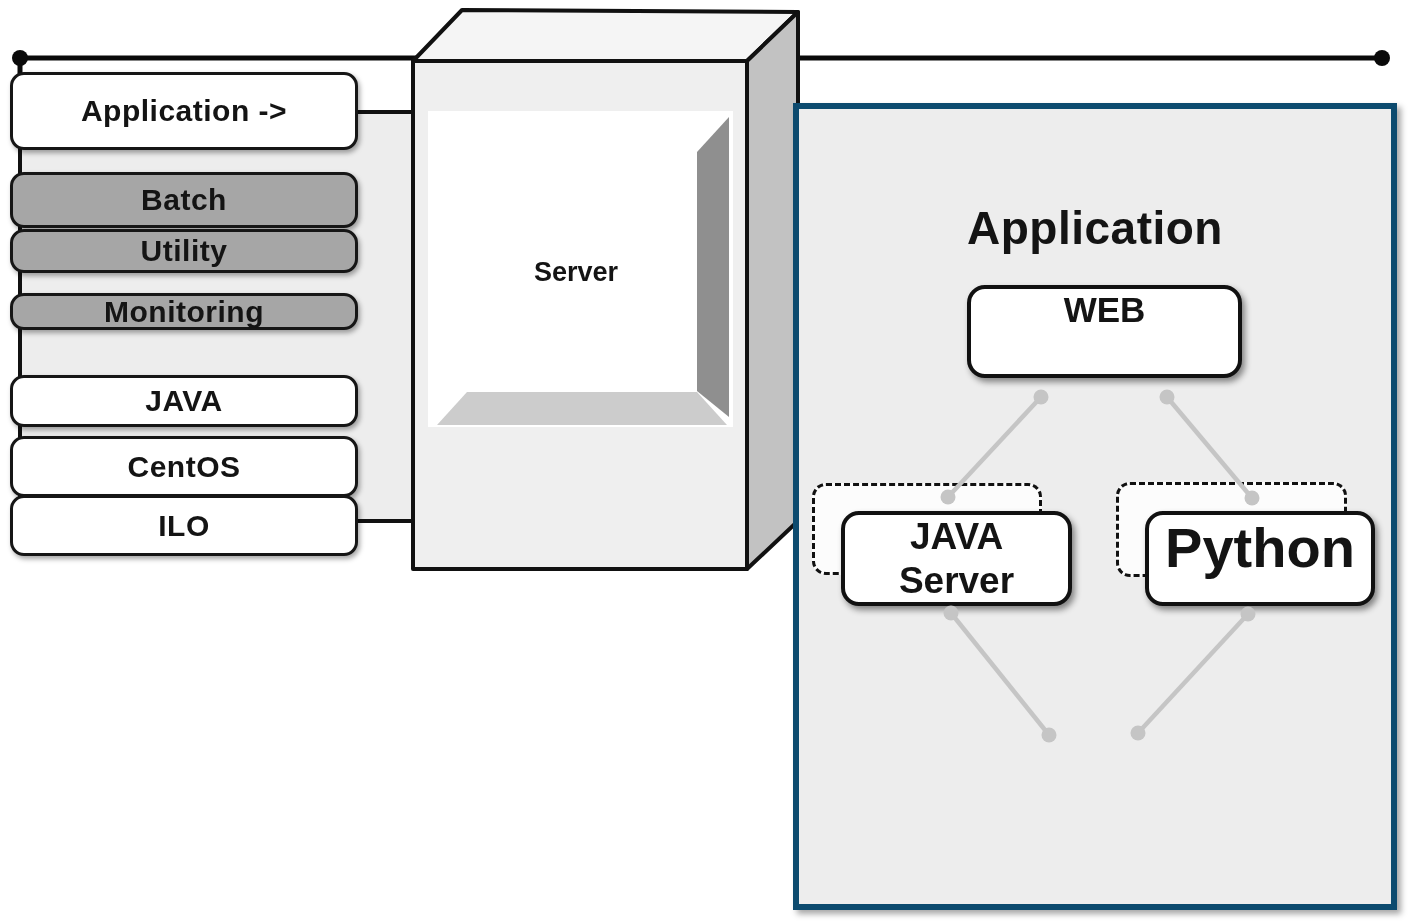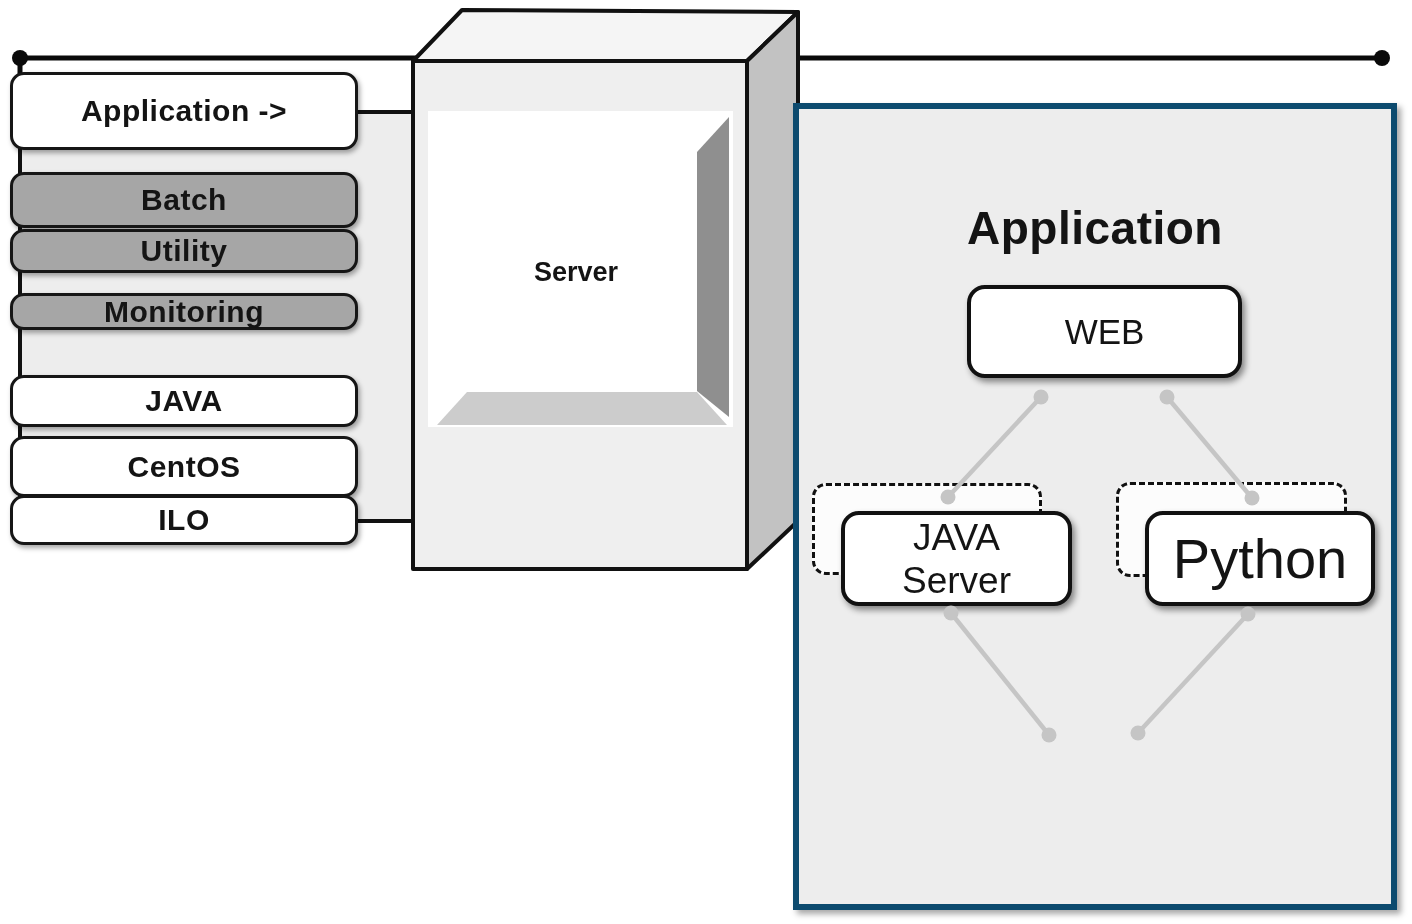--- a/index.html
+++ b/index.html
@@ -34,22 +34,22 @@
     background:var(--panel-bg,#ededed);border:6px solid #0c4a6e;
     box-shadow:4px 4px 6px rgba(0,0,0,.35);z-index:1;
   }
   .app-title{
     position:absolute;left:0;top:92px;width:100%;text-align:center;
     font-weight:bold;font-size:46px;letter-spacing:.5px;z-index:2;
   }
   .node{
     position:absolute;box-sizing:border-box;background:#fff;
     border:4px solid #111;border-radius:18px;
-    display:flex;flex-direction:column;align-items:center;justify-content:center;
-    font-weight:normal;text-align:center;
+    display:flex;flex-direction:column;align-items:center;justify-content:space-between;
+    font-weight:bold;text-align:center;
     box-shadow:3px 4px 6px rgba(0,0,0,.45);
     z-index:3;
   }
   .ghost{
     position:absolute;box-sizing:border-box;background:#fcfcfc;
     border:3px dashed #111;border-radius:14px;z-index:2;
   }
   .node-web   {left:168px;top:176px;width:275px;height:93px;font-size:35px;line-height:42px;}
   .ghost-java {left:13px; top:374px;width:230px;height:92px;}
   .node-java  {left:42px; top:402px;width:231px;height:95px;font-size:37px;line-height:43px;}
@@ -103,21 +103,21 @@
   </div>
   <div class="lbox gray" style="top:293px;height:37px;">
     <span>Monitoring</span>
   </div>
   <div class="lbox white" style="top:375px;height:52px;">
     <span>JAVA</span>
   </div>
   <div class="lbox white" style="top:436px;height:61px;">
     <span>CentOS</span>
   </div>
-  <div class="lbox white" style="top:495px;height:50px;">
+  <div class="lbox white" style="top:495px;height:61px;">
     <span>ILO</span>
   </div>
 
   <div class="server-label">Server</div>
 
   <div class="app-panel">
     <div class="app-title">Application</div>
 
     <div class="ghost ghost-java"></div>
     <div class="ghost ghost-py"></div>

